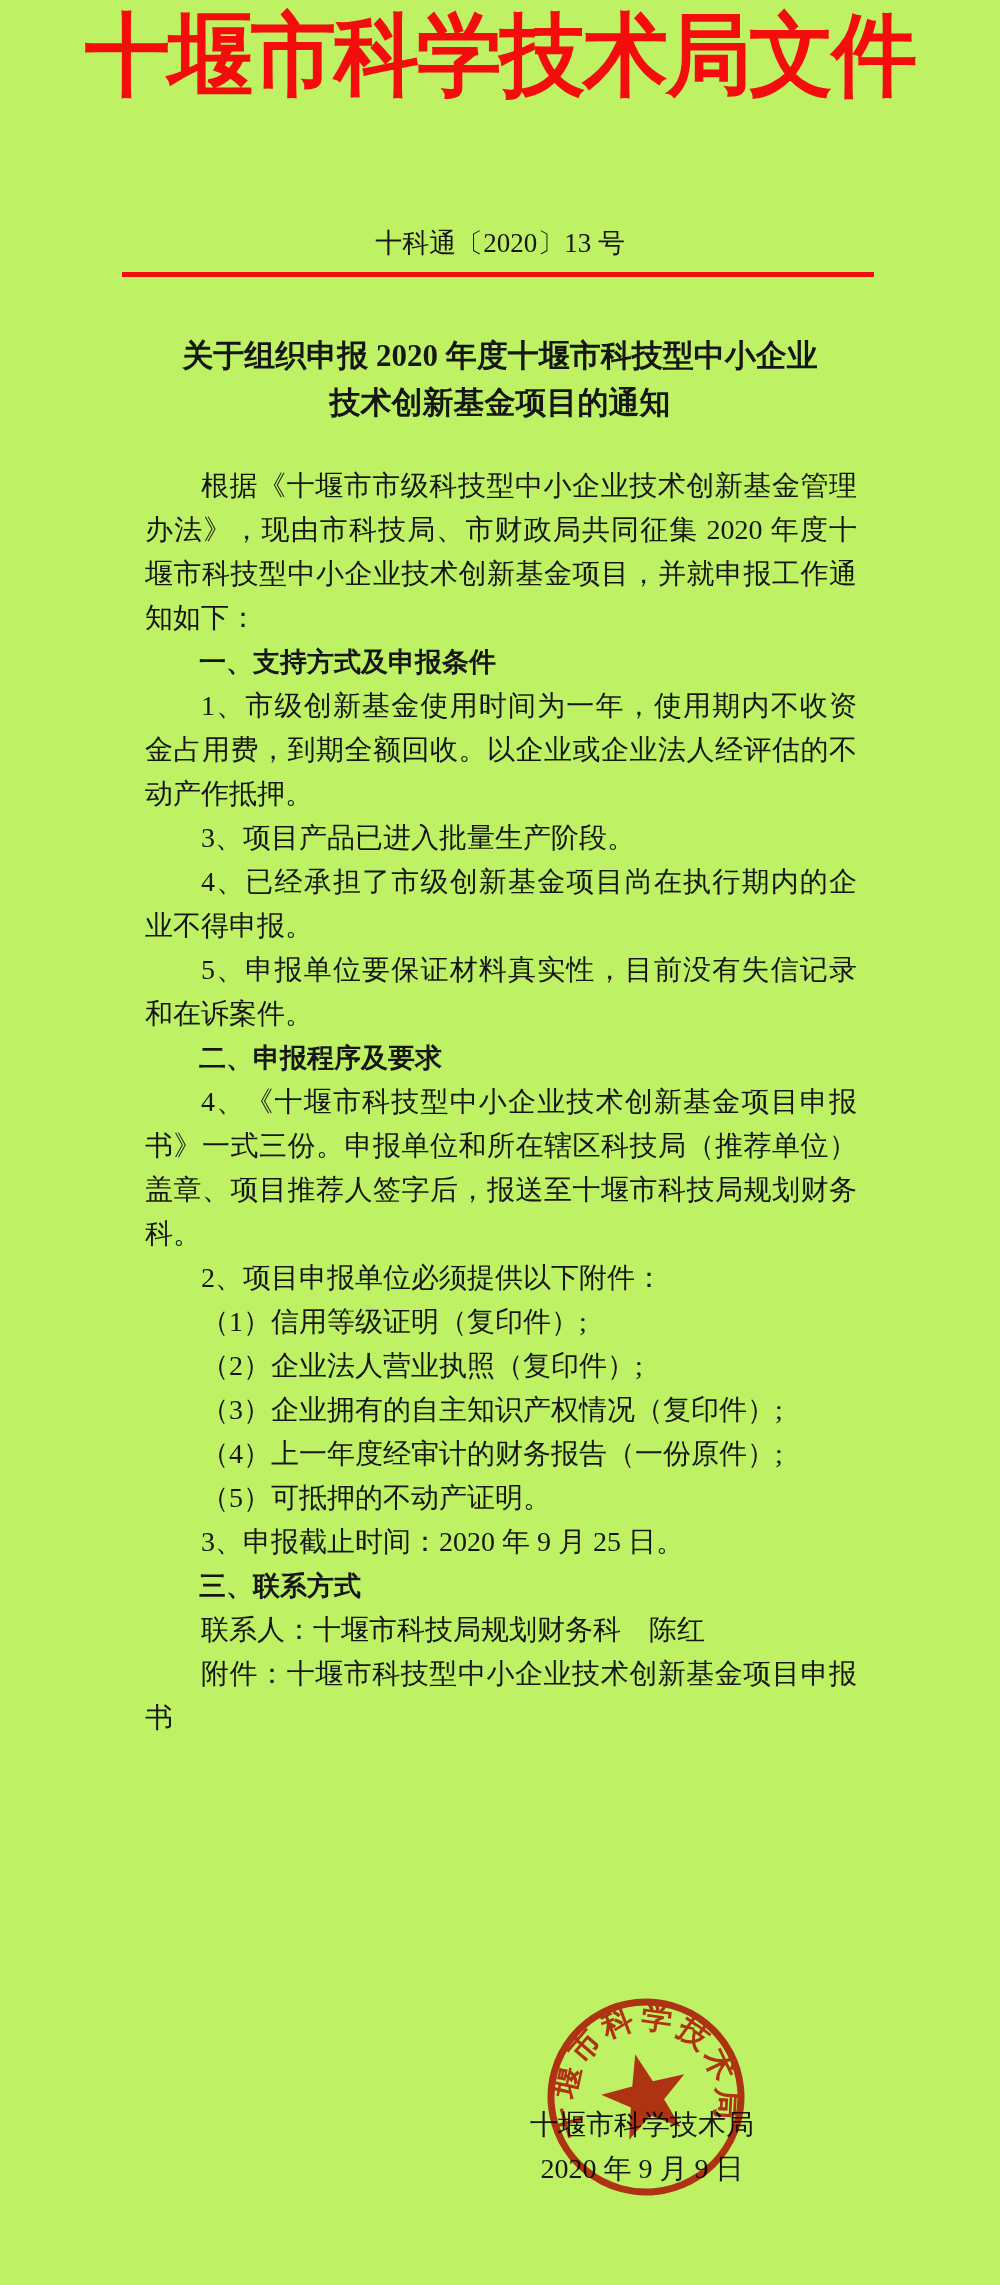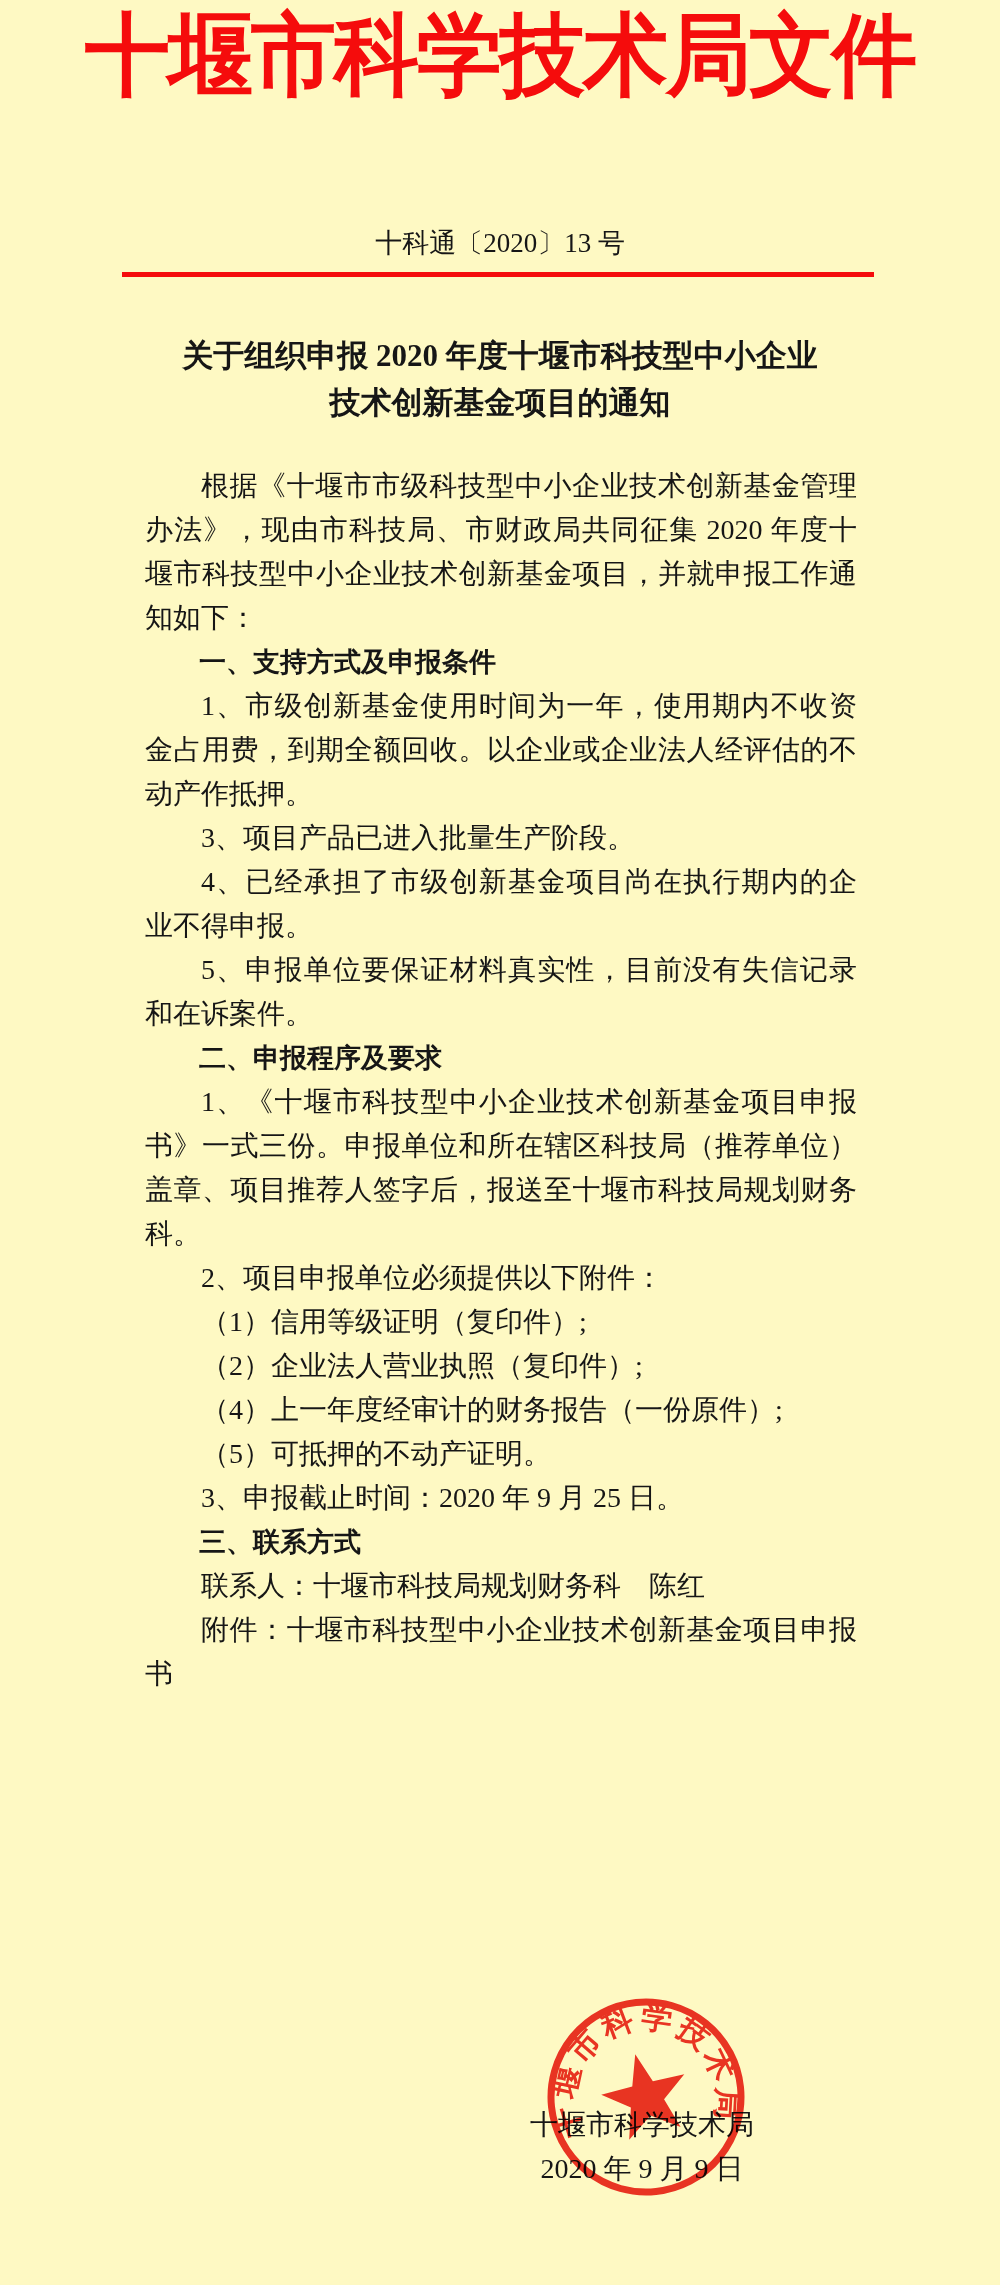--- a/index.html
+++ b/index.html
@@ -1,17 +1,17 @@
 <!DOCTYPE html>
 <html><head>
 <meta charset="utf-8">
 <style>
   html,body{margin:0;padding:0;background:#ffffff;}
   .page{
-    position:relative;width:1000px;height:2285px;background:#fef9c3;
+    position:relative;width:1000px;height:2285px;background:#bef264;
     font-family:"Liberation Serif","DejaVu Serif",serif;color:#161616;overflow:hidden;
   }
   .banner{
     position:absolute;top:2px;left:0;width:100%;text-align:center;
     color:#f50c0c;font-weight:bold;font-size:85px;line-height:100px;
     letter-spacing:-2px;white-space:nowrap;
     transform:scaleY(1.06);transform-origin:top center;
   }
   .doc-number{
     position:absolute;top:227px;left:0;width:100%;text-align:center;
@@ -63,24 +63,25 @@
   </div>
 
   <div class="body-text">
     <p>根据《十堰市市级科技型中小企业技术创新基金管理办法》，现由市科技局、市财政局共同征集 2020 年度十堰市科技型中小企业技术创新基金项目，并就申报工作通知如下：</p>
     <p class="bold">一、支持方式及申报条件</p>
     <p>1、市级创新基金使用时间为一年，使用期内不收资金占用费，到期全额回收。以企业或企业法人经评估的不动产作抵押。</p>
     <p>3、项目产品已进入批量生产阶段。</p>
     <p>4、已经承担了市级创新基金项目尚在执行期内的企业不得申报。</p>
     <p>5、申报单位要保证材料真实性，目前没有失信记录和在诉案件。</p>
     <p class="bold">二、申报程序及要求</p>
-    <p>1、《十堰市科技型中小企业技术创新基金项目申报书》一式三份。申报单位和所在辖区科技局（推荐单位）盖章、项目推荐人签字后，报送至十堰市科技局规划财务科。</p>
+    <p>4、《十堰市科技型中小企业技术创新基金项目申报书》一式三份。申报单位和所在辖区科技局（推荐单位）盖章、项目推荐人签字后，报送至十堰市科技局规划财务科。</p>
     <p>2、项目申报单位必须提供以下附件：</p>
     <p>（1）信用等级证明（复印件）;</p>
     <p>（2）企业法人营业执照（复印件）;</p>
+    <p>（3）企业拥有的自主知识产权情况（复印件）;</p>
     <p>（4）上一年度经审计的财务报告（一份原件）;</p>
     <p>（5）可抵押的不动产证明。</p>
     <p>3、申报截止时间：2020 年 9 月 25 日。</p>
     <p class="bold">三、联系方式</p>
     <p>联系人：十堰市科技局规划财务科　陈红</p>
     <p class="attachment">附件：十堰市科技型中小企业技术创新基金项目申报书</p>
   </div>
 
   <div class="signature">
     <div>十堰市科学技术局</div>

